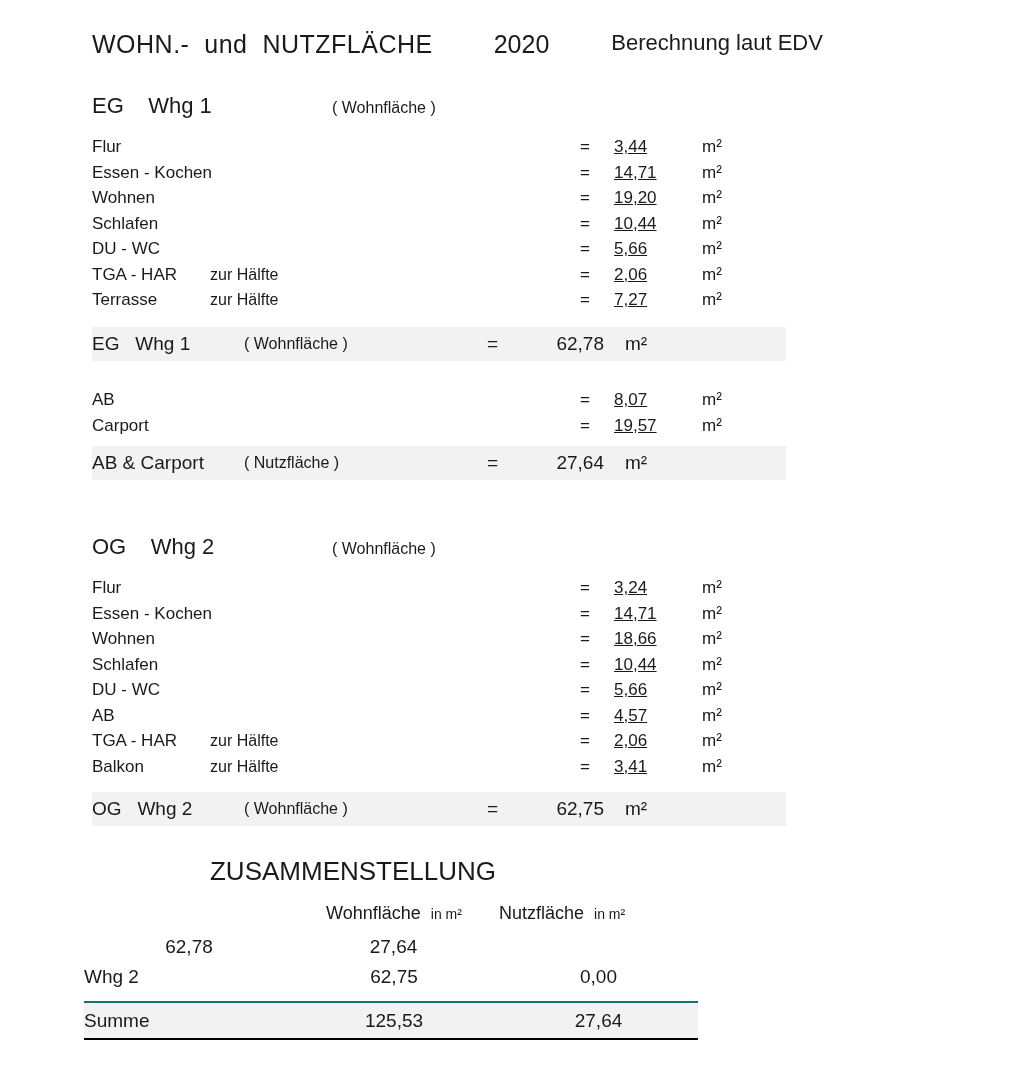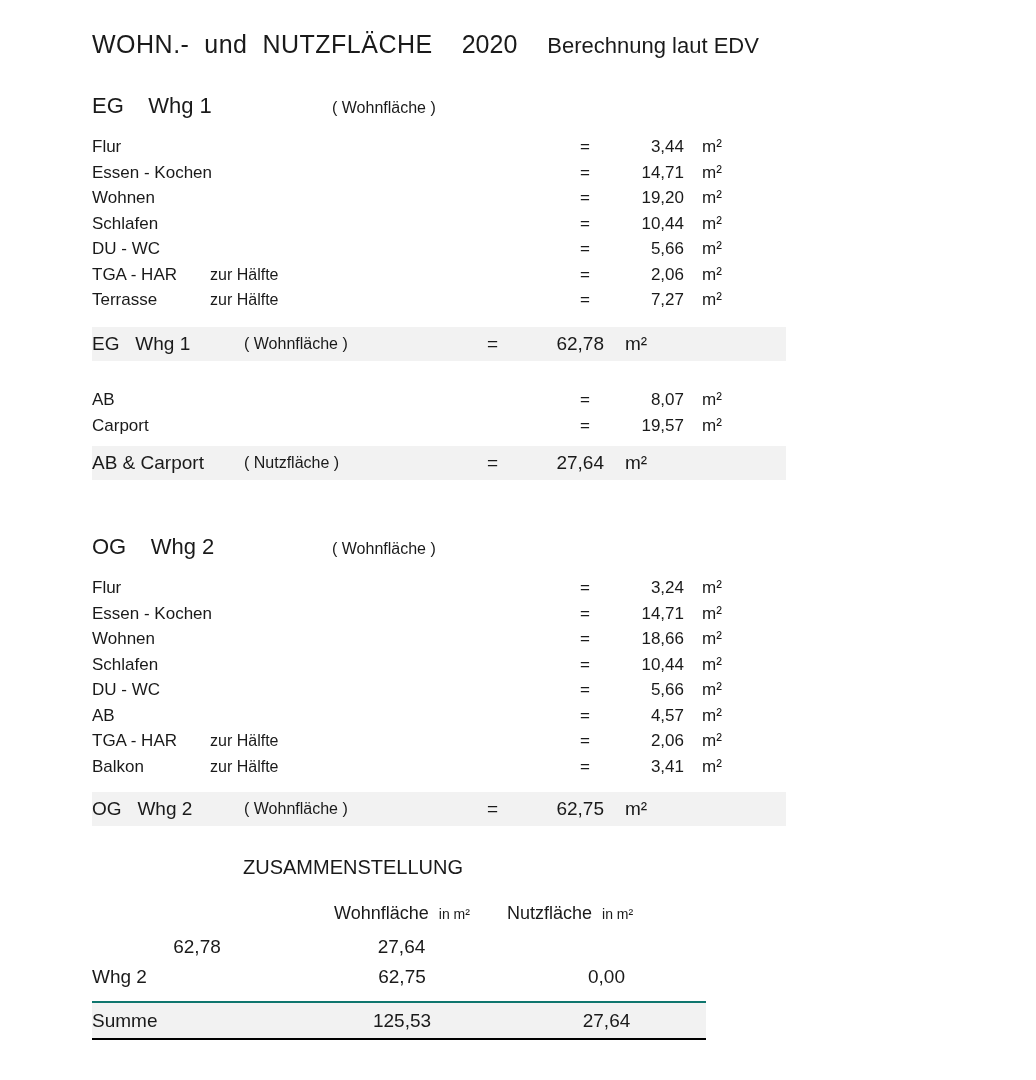--- a/index.html
+++ b/index.html
@@ -21,21 +21,22 @@
     height: 1080px;
     padding: 0;
   }
 
   
   .title-row {
     position: absolute;
     left: 92px;
     top: 30px;
     display: flex;
-    align-items: flex-end;
+    align-items: flex-start;
+    gap: 32px;
   }
   .title-main {
     font-size: 25px;
     letter-spacing: 0.5px;
     white-space: pre;
   }
   .title-year {
     font-size: 25px;
     margin-left: 29px;
     white-space: pre;
@@ -82,22 +83,22 @@
     font-size: 16px;
     white-space: pre;
   }
   .row .r-eq {
     width: 34px;
     text-align: left;
     white-space: pre;
   }
   .row .r-val {
     width: 70px;
-    text-align: right;
-    white-space: pre;
+    white-space: pre;
+    text-decoration: underline;
   }
   .row .r-unit {
     width: 40px;
     text-align: left;
     padding-left: 18px;
     white-space: pre;
   }
 
   
   .sumrow {
@@ -134,26 +135,26 @@
     white-space: pre;
   }
 
   
   .zus-title {
     position: absolute;
     left: 0;
     top: 856px;
     width: 706px;
     text-align: center;
-    font-size: 20px;
+    font-size: 26px;
     white-space: pre;
   }
   .zus-table {
     position: absolute;
-    left: 92px;
+    left: 84px;
     top: 903px;
     width: 614px;
     font-size: 18px;
   }
   .zt-head {
     display: flex;
     align-items: baseline;
     height: 33px;
   }
   .zt-head .zc1 { width: 205px; }

